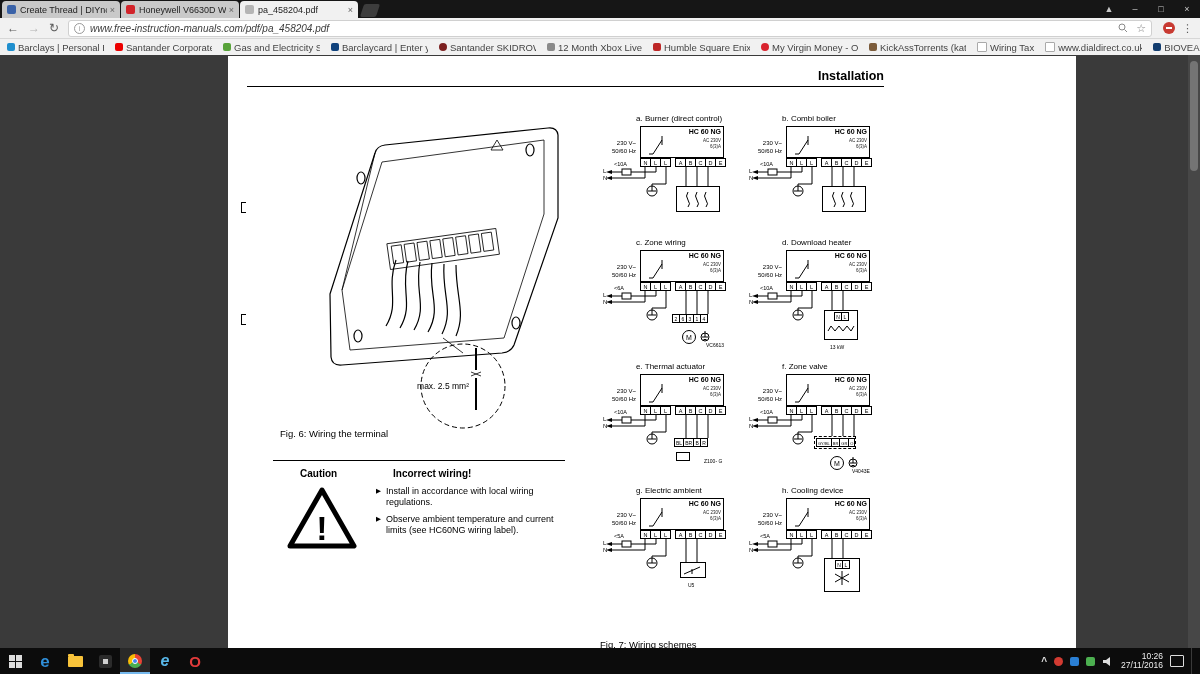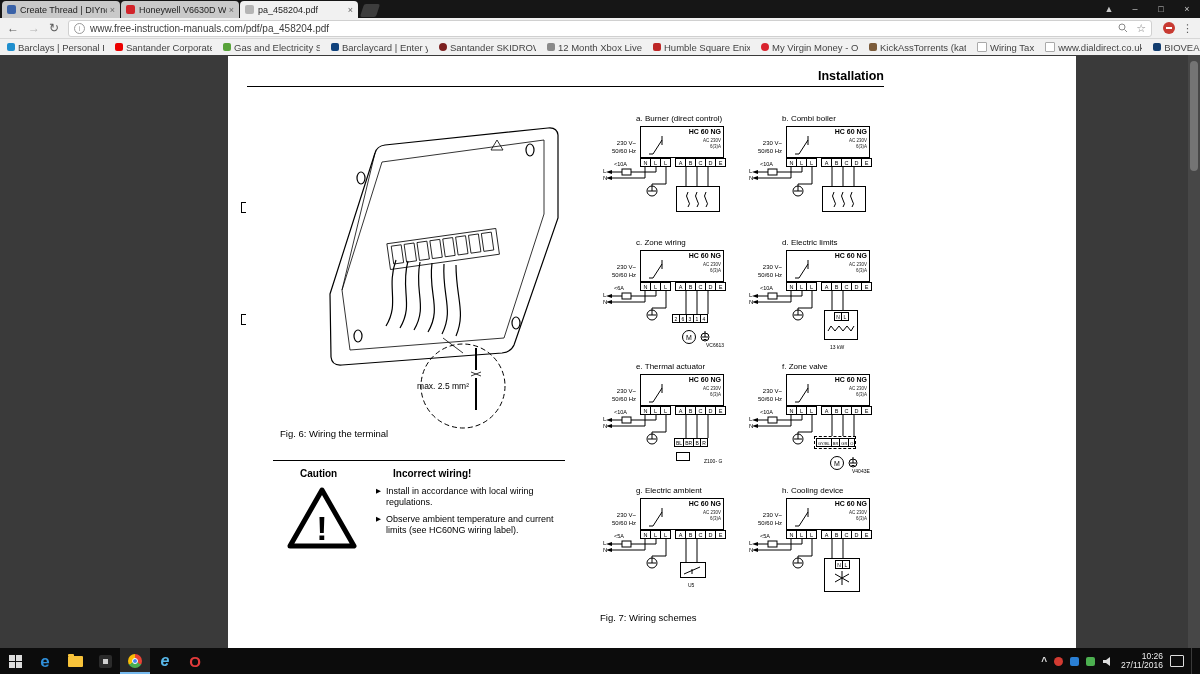--- a/index.html
+++ b/index.html
@@ -16,21 +16,21 @@
   .tab .x{color:#666;font-size:9px;margin-left:3px;}
   .newtab{width:16px;height:13px;background:#3d3d3d;margin:0 0 1px 3px;border-radius:2px;transform:skewX(-18deg);}
   .wincontrols{position:absolute;right:0;top:0;height:18px;display:flex;align-items:center;}
   .wc{width:26px;height:18px;color:#c9c9c9;font-size:9px;display:flex;align-items:center;justify-content:center;}
 
   .navbar{position:absolute;top:18px;left:0;right:0;height:20px;background:#f1f1f1;border-bottom:1px solid #d7d7d7;display:flex;align-items:center;padding:0 7px;box-sizing:content-box;}
   .nv{font-size:12px;color:#5a5a5a;margin-right:9px;line-height:20px;}
   .nv.dis{color:#b3b3b3;}
   .urlbox{flex:1;height:15px;background:#fff;border:1px solid #d0d0d0;border-radius:3px;display:flex;align-items:center;padding:0 5px;font-size:10px;color:#3c3c3c;margin-right:6px;}
   .info-ico{width:9px;height:9px;border:1px solid #9a9a9a;border-radius:50%;color:#9a9a9a;font-size:7px;line-height:9px;text-align:center;margin-right:5px;flex:0 0 9px;}
-  .url-text{flex:1;white-space:nowrap;overflow:hidden;}
+  .url-text{flex:1;white-space:nowrap;overflow:hidden;font-style:italic;}
   .zoom-ico{margin:0 4px;}
   .star{color:#8a8a8a;font-size:11px;margin-left:4px;}
   .ext-badge{width:12px;height:12px;border-radius:50%;background:#c83a32;margin:0 5px;position:relative;}
   .ext-badge:after{content:"";position:absolute;left:3px;top:5px;width:6px;height:2px;background:#fff;}
   .menu-dots{color:#5a5a5a;font-size:11px;margin-left:2px;}
 
   .bmbar{position:absolute;top:39px;left:0;right:0;height:16px;background:#f1f1f1;display:flex;align-items:center;padding:0 7px;gap:11px;}
   .bm{display:flex;align-items:center;gap:3px;font-size:9.5px;color:#444;max-width:97px;}
   .bm .ico{width:8px;height:8px;border-radius:2px;flex:0 0 8px;}
   .bm .ico.pg{background:#fff;border:1px solid #aaa;width:7px;height:8px;border-radius:1px;}
@@ -412,21 +412,21 @@
         <svg class="dg-motor" style="left:80px;top:90px" width="34" height="18">
           <circle cx="9" cy="9" r="6.5"></circle>
             <text x="9" y="11.5">M</text>
           <circle cx="25" cy="9" r="4"></circle>
             <path d="M25,3 v6 M22,9 h6 M23.5,11.5 h3"></path>
         </svg>
         <span class="model" style="left:106px;top:104px">VC6613</span>
       </div>
 
       <div class="diagram" style="left:518px;top:182px">
-        <div class="dg-title">d. Electric limits</div>
+        <div class="dg-title">d. Download heater</div>
         <svg class="dg-wires" width="136" height="122">
           <path d="M56,53 V58 H12"></path>
             <path d="M45,53 V64 H12"></path>
             <path d="M66,53 V70 H52 V72"></path>
           <path class="arr" d="M12,56 l-6,2 6,2 z"></path>
             <path class="arr" d="M12,62 l-6,2 6,2 z"></path>
           <rect class="fuse" x="22" y="55" width="9" height="6"></rect>
           <circle cx="52" cy="77" r="5"></circle>
             <path d="M48,77 h8 M52,72 v5"></path>
           <path d="M86,53 V72 M97,53 V72"></path>
@@ -642,21 +642,21 @@
           <div class="inbox-cells">
               <span class="ccell">N</span>
               <span class="ccell">L</span>
             </div>
           <svg width="32" height="18">
               <path d="M16,2 V16 M9,5 l14,8 M23,5 l-14,8"></path>
             </svg>
         </div>
       </div>
 
-      <div class="fig7-cap" style="left:372px;top:556px">Fig. 7: Wiring schemes</div>
+      <div class="fig7-cap" style="left:372px;top:583px">Fig. 7: Wiring schemes</div>
     </div>
 
     <div class="vsb">
         <div class="thumb"></div>
       </div>
   </div>
 
   <div class="taskbar">
     <div class="tb-left">
       <button class="tb-btn">

